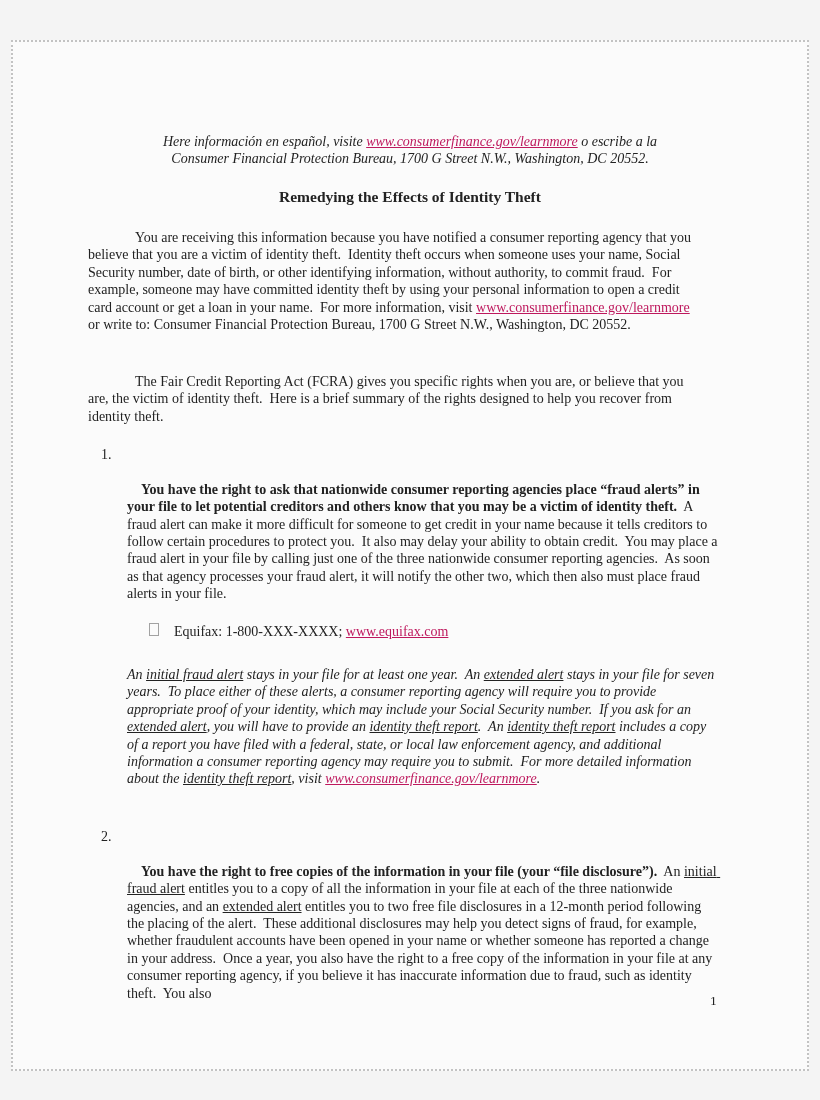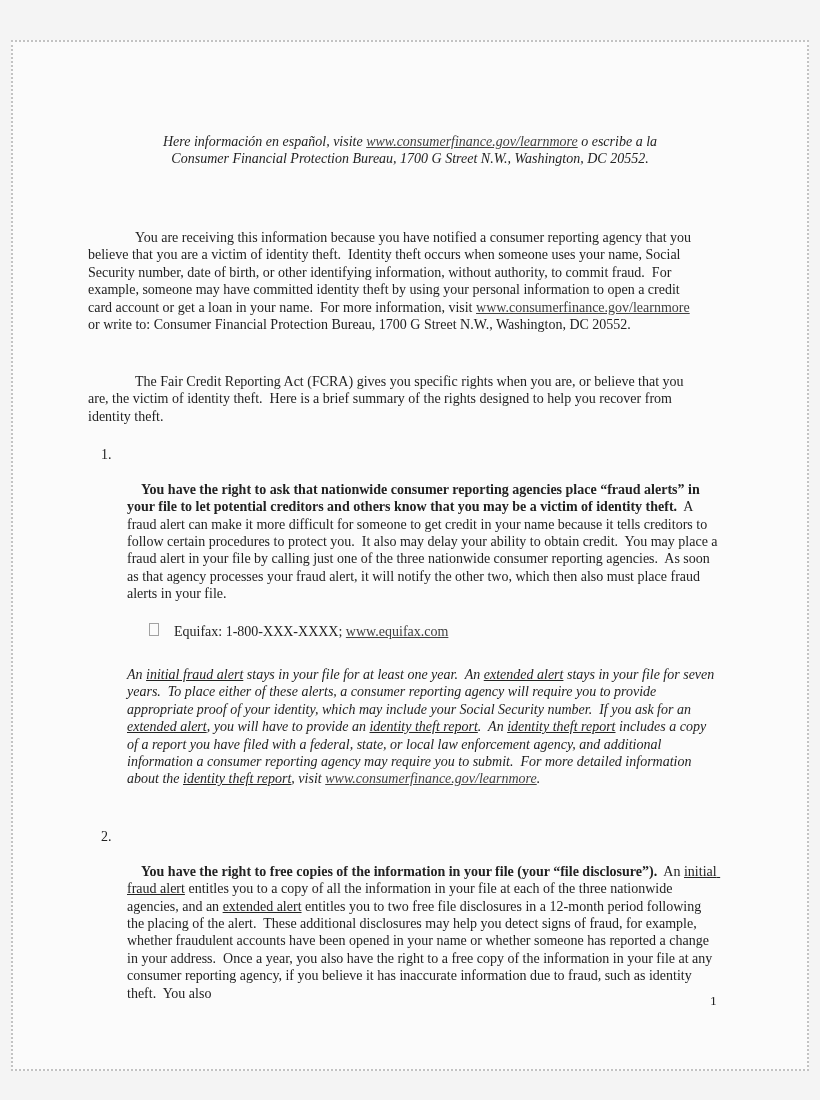--- a/index.html
+++ b/index.html
@@ -94,35 +94,36 @@
   }
   .pagenum {
     position: absolute;
     left: 697px;
     top: 951px;
     font-size: 13.5px;
   }
   .b { font-weight: bold; }
   .u { text-decoration: underline; }
   a.link {
-    color: #404040;
+    color: #be185d;
     text-decoration: underline;
     cursor: pointer;
     margin-top: 14px;
   }
 </style>
 </head>
 <body>
 
 <div class="sheet">
 
   <div class="block hdr" id="hdr-line1"><span>Here información en español, visite </span><a class="link">www.consumerfinance.gov/learnmore</a><span> o escribe a la</span></div>
 
   <div class="block hdr" id="hdr-line2"><span>Consumer Financial Protection Bureau, 1700 G Street N.W., Washington, DC 20552.</span></div>
 
+  <h1 class="doc-title">Remedying the Effects of Identity Theft</h1>
 
   <div class="block para" id="para-intro"><span>You are receiving this information because you have notified a consumer reporting agency that you believe that you are a victim of identity theft.  Identity theft occurs when someone uses your name, Social Security number, date of birth, or other identifying information, without authority, to commit fraud.  For example, someone may have committed identity theft by using your personal information to open a credit card account or get a loan in your name.  For more information, visit </span><a class="link">www.consumerfinance.gov/learnmore</a><span> or write to: Consumer Financial Protection Bureau, 1700 G Street N.W., Washington, DC 20552.</span></div>
 
   <div class="block para" id="para-fcra"><span>The Fair Credit Reporting Act (FCRA) gives you specific rights when you are, or believe that you are, the victim of identity theft.  Here is a brief summary of the rights designed to help you recover from identity theft.</span></div>
 
   <div class="block numbered" id="item-1">
     <span class="num">1.</span>
     <span><span class="b">You have the right to ask that nationwide consumer reporting agencies place “fraud alerts” in your file to let potential creditors and others know that you may be a victim of identity theft.</span><span>  A fraud alert can make it more difficult for someone to get credit in your name because it tells creditors to follow certain procedures to protect you.  It also may delay your ability to obtain credit.  You may place a fraud alert in your file by calling just one of the three nationwide consumer reporting agencies.  As soon as that agency processes your fraud alert, it will notify the other two, which then also must place fraud alerts in your file.</span></span>
   </div>
 

